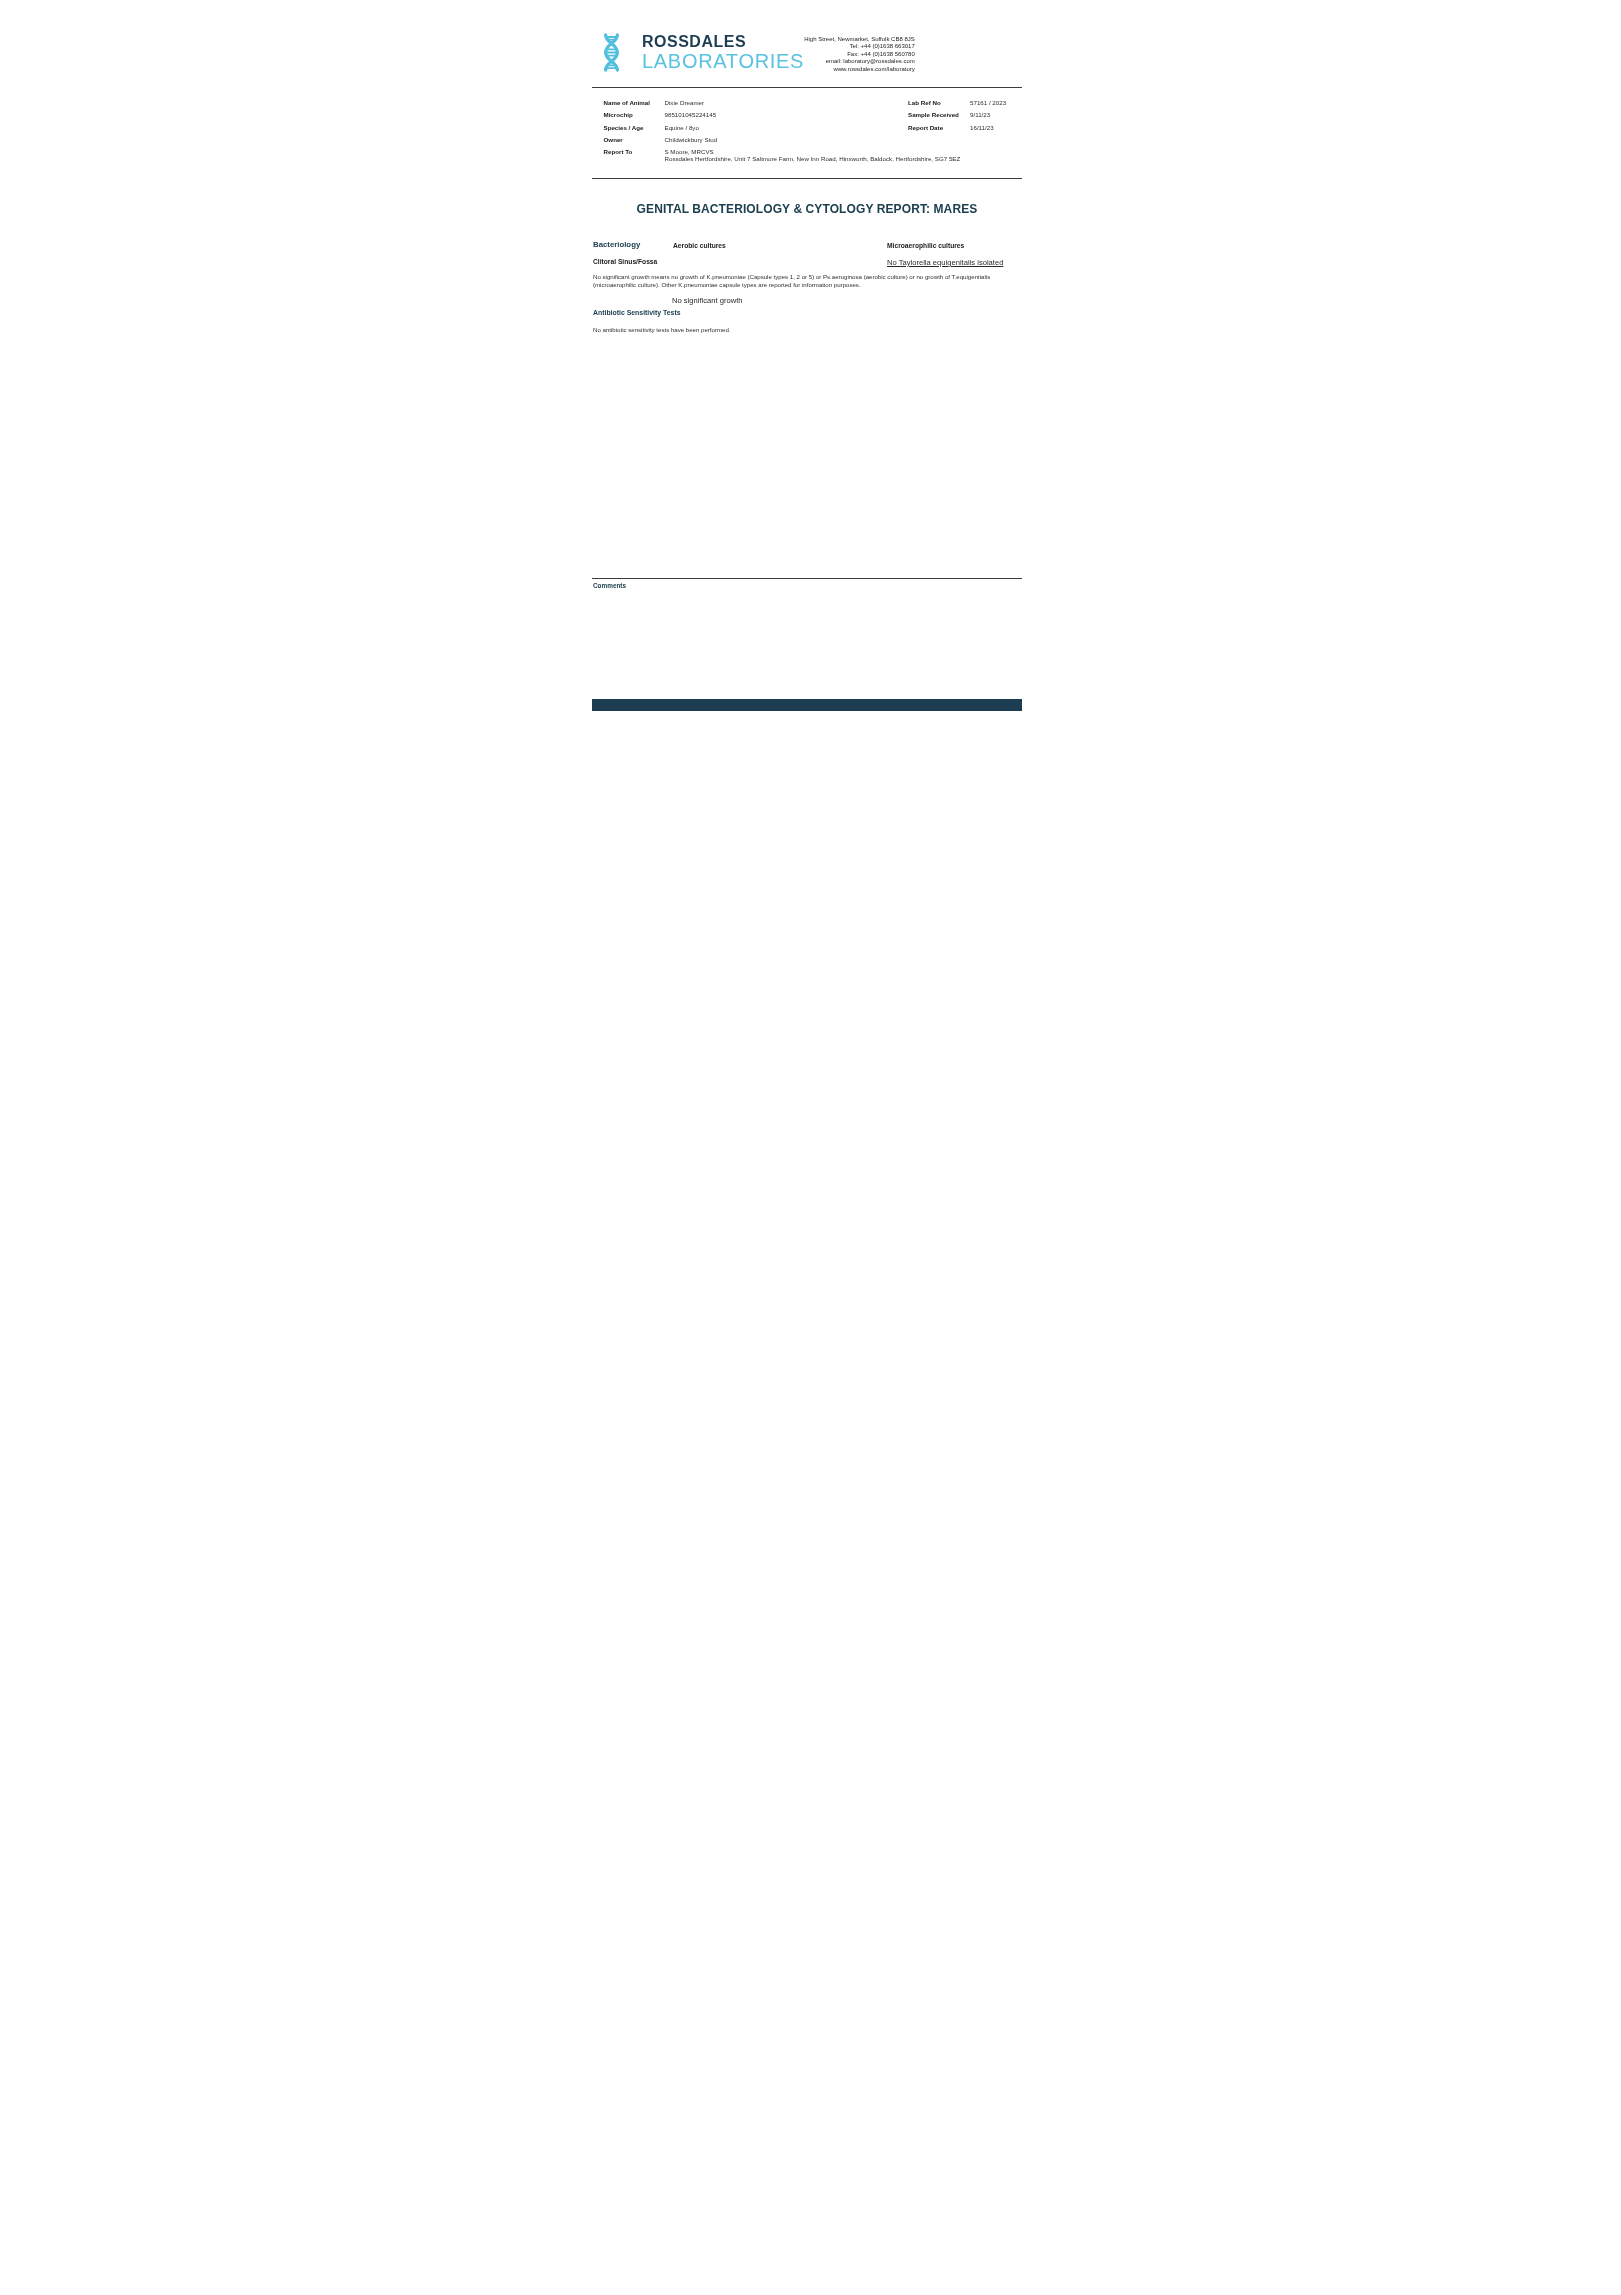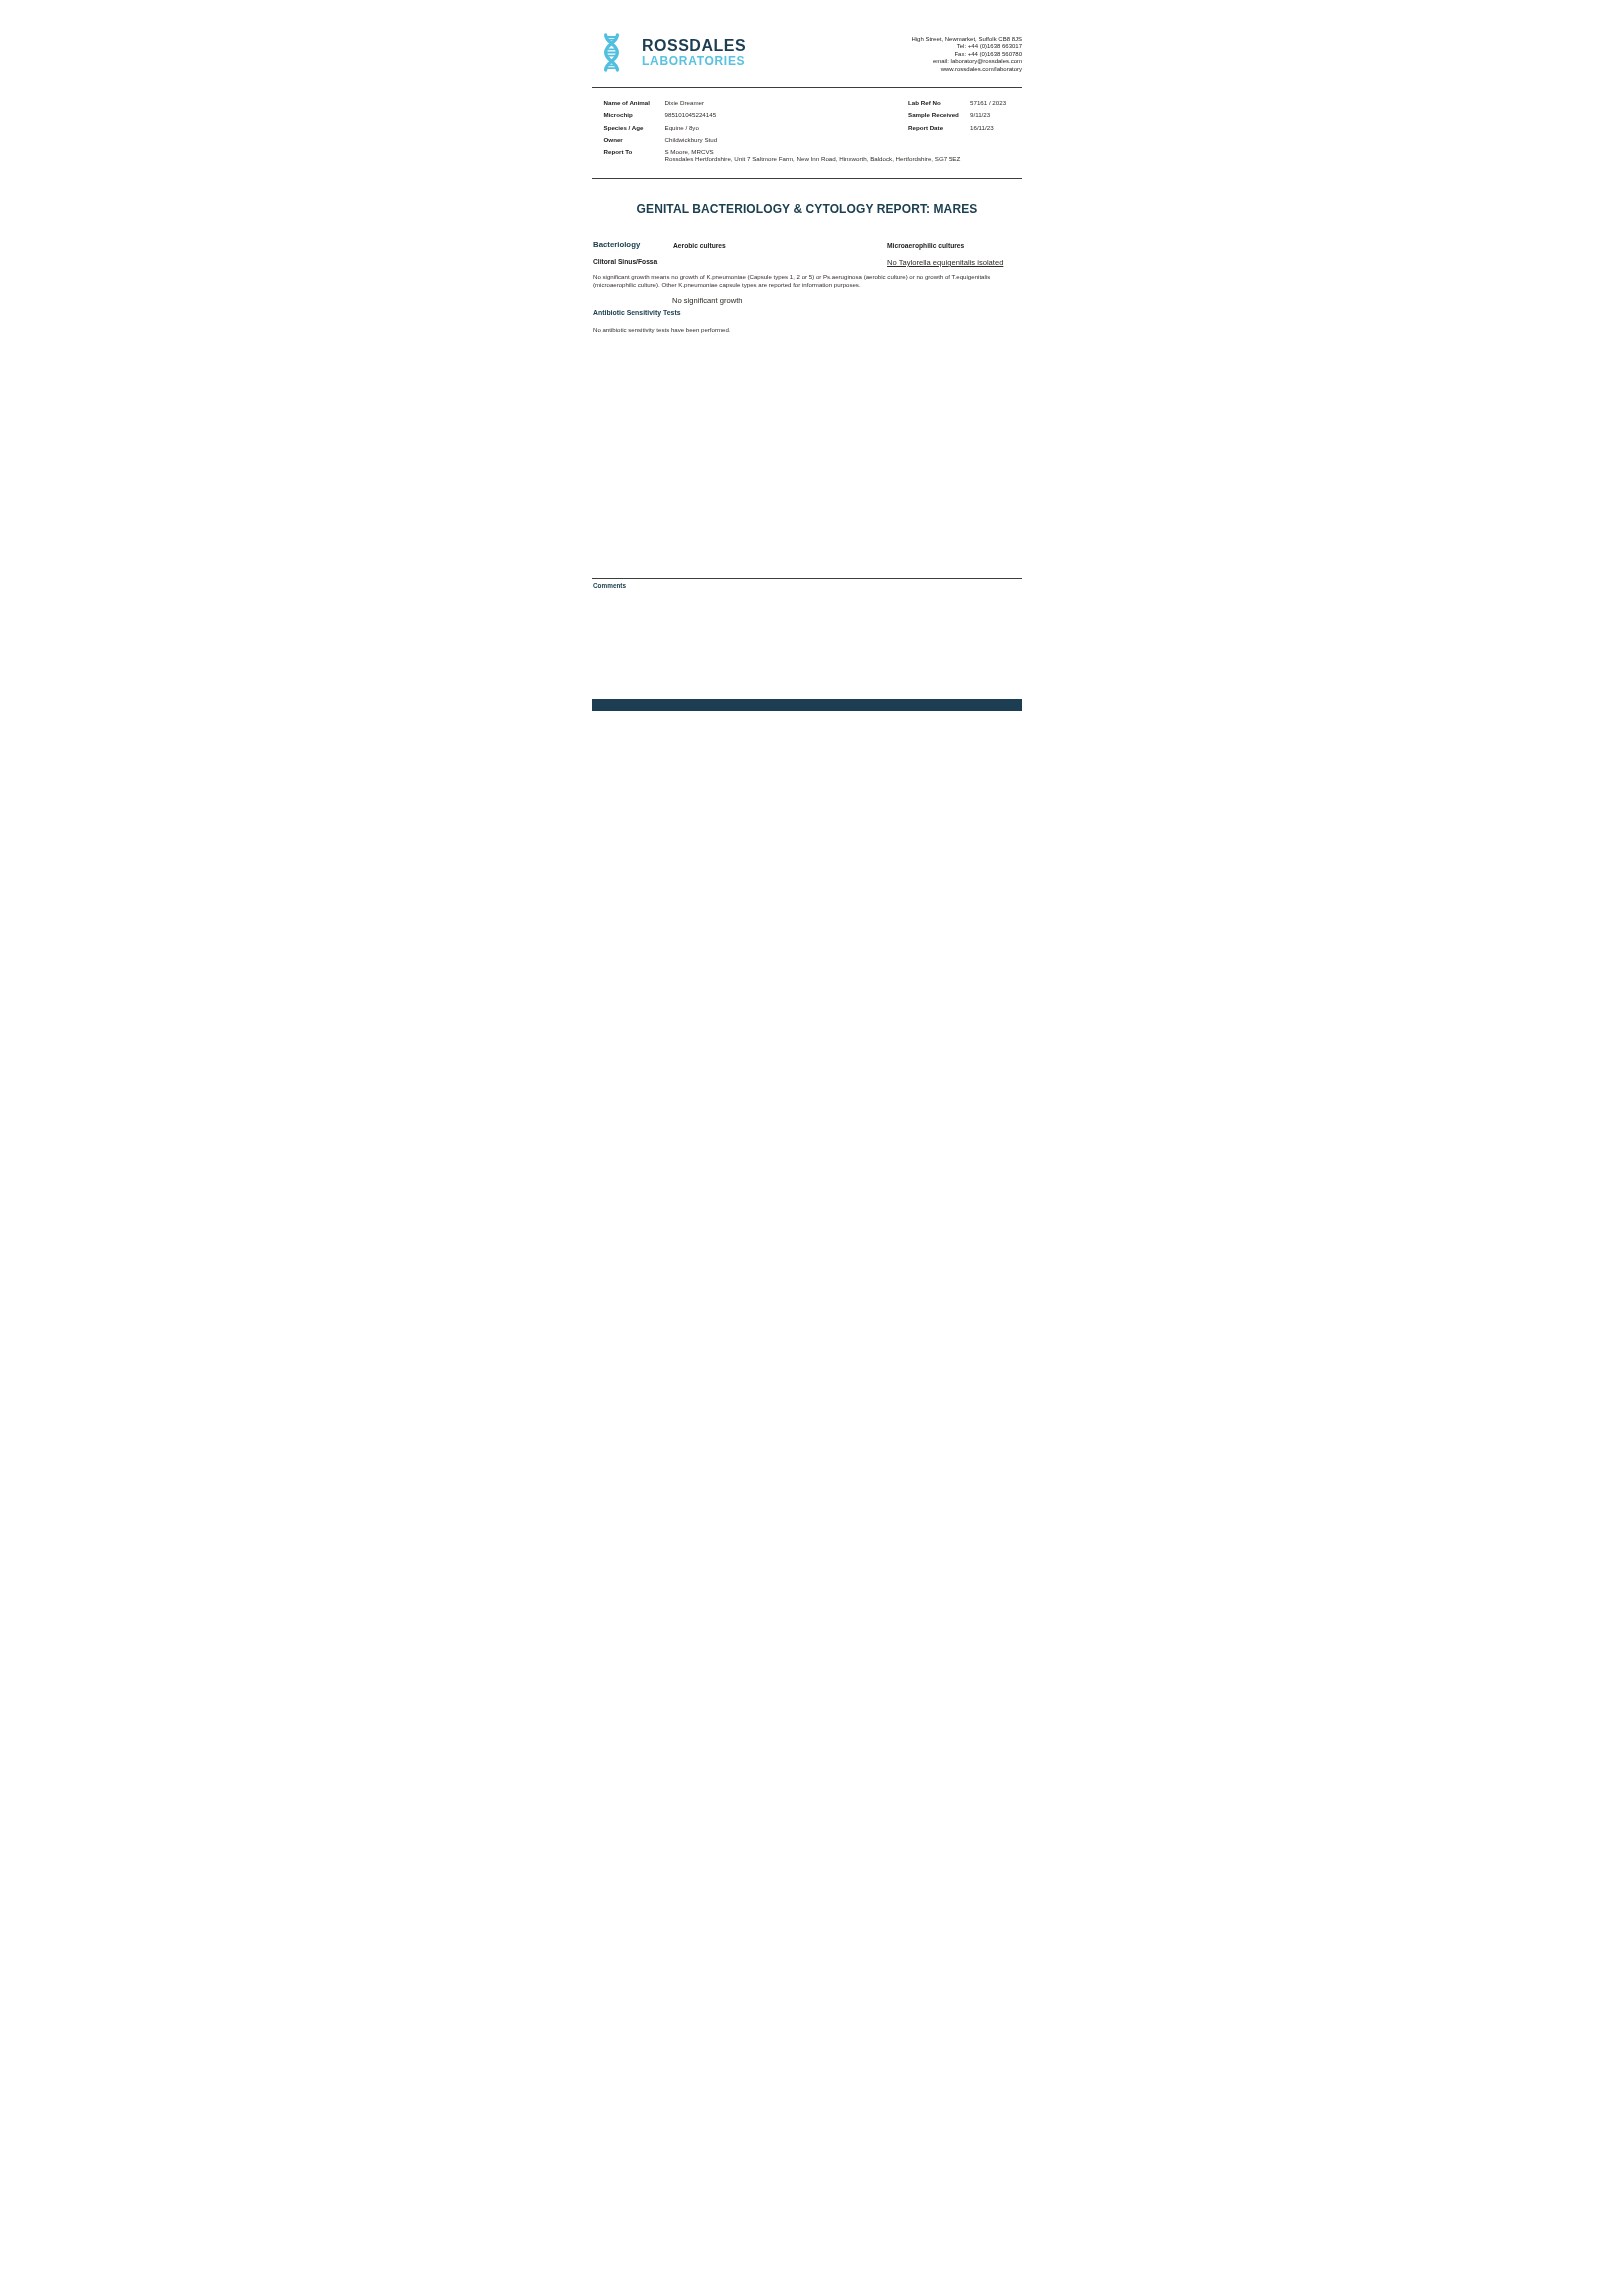--- a/index.html
+++ b/index.html
@@ -15,32 +15,31 @@
     margin: 0 auto;
     background: #ffffff;
     overflow: hidden;
   }
 
   
   .header-row {
     position: absolute;
     top: 32px; left: 34px; right: 41px;
     display: flex;
-    justify-content: space-between;
     align-items: flex-start;
   }
   .brand { display: flex; align-items: center; gap: 11px; }
   .dna-wrap { width: 39px; height: 41px; flex: 0 0 auto; }
   .brand-text { line-height: 1.10; }
   .brand-line1 {
     font-size: 16px; font-weight: 700; letter-spacing: 0.5px;
     color: #1d3e52;
   }
   .brand-line2 {
-    font-size: 12px; font-weight: 700; letter-spacing: 0.7px;
+    font-size: 20px; font-weight: 400; letter-spacing: 0.7px;
     color: #58c2e0;
   }
   .address {
     text-align: right;
     font-size: 6px;
     line-height: 7.6px;
     color: #1f1f1f;
     padding-top: 3.7px;
   }
 

